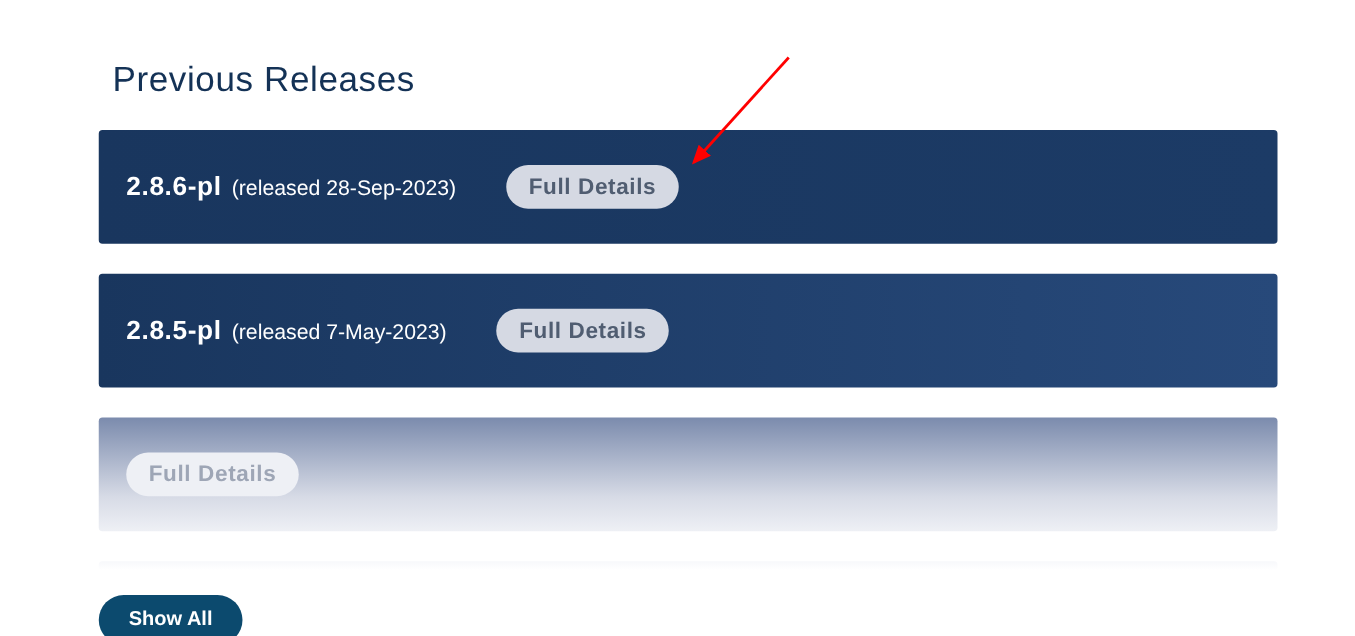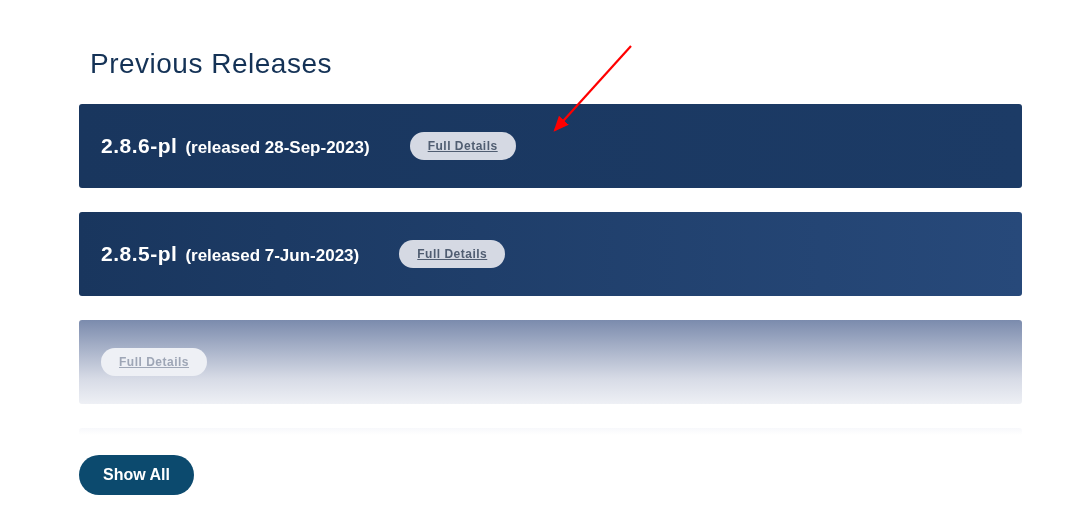--- a/index.html
+++ b/index.html
@@ -48,36 +48,35 @@
       align-items: baseline;
       gap: 8px;
     }
     .version {
       font-size: 21px;
       font-weight: 700;
       letter-spacing: 0.5px;
     }
     .date {
       font-size: 17px;
-      font-weight: 700;
+      font-weight: 400;
     }
     .details-btn {
       display: inline-flex;
       align-items: center;
       justify-content: center;
       padding: 7px 18px;
       border-radius: 18px;
       background: #d5d9e3;
       color: #505d71;
-      font-size: 12px;
+      font-size: 18px;
       font-weight: 700;
       letter-spacing: 0.5px;
       border: none;
       cursor: pointer;
-      text-decoration: underline;
     }
     .release-row.r3 .details-btn {
       background: #eef0f5;
       color: #9ea6b6;
     }
     .show-all-btn {
       margin: 20px 0 0 79px;
       background: #0c4a6e;
       color: #ffffff;
       border: none;
@@ -110,21 +109,21 @@
     <div class="release-label">
       <span class="version">2.8.6-pl</span>
       <span class="date">(released 28-Sep-2023)</span>
     </div>
     <button class="details-btn">Full Details</button>
   </div>
 
   <div class="release-row r2">
     <div class="release-label">
       <span class="version">2.8.5-pl</span>
-      <span class="date">(released 7-Jun-2023)</span>
+      <span class="date">(released 7-May-2023)</span>
     </div>
     <button class="details-btn">Full Details</button>
   </div>
 
   <div class="release-row r3">
     <button class="details-btn">Full Details</button>
   </div>
 
   <div class="fourth-strip"></div>
 

